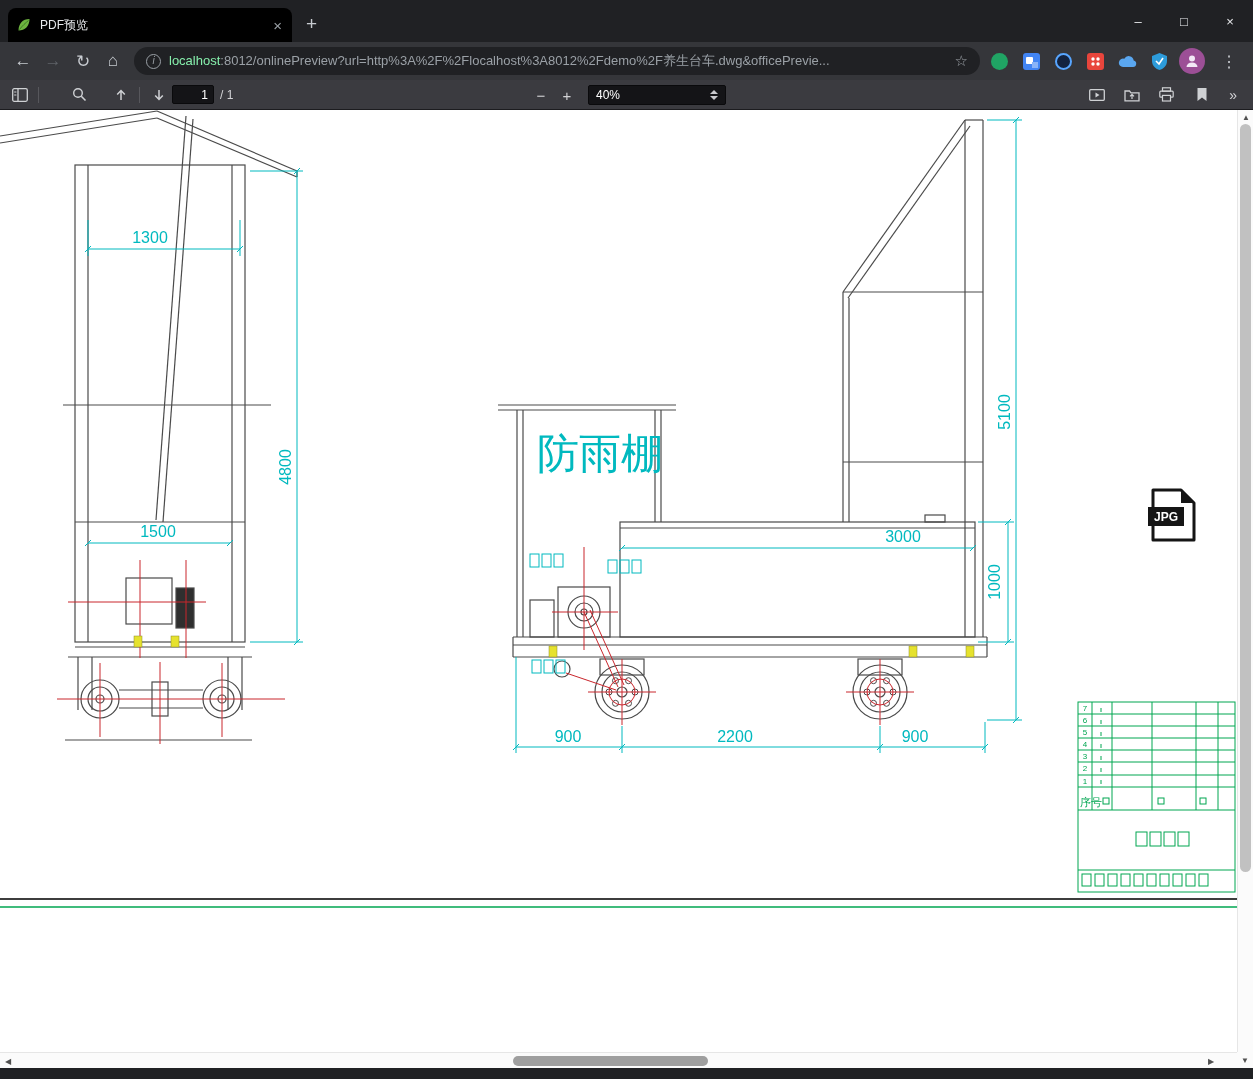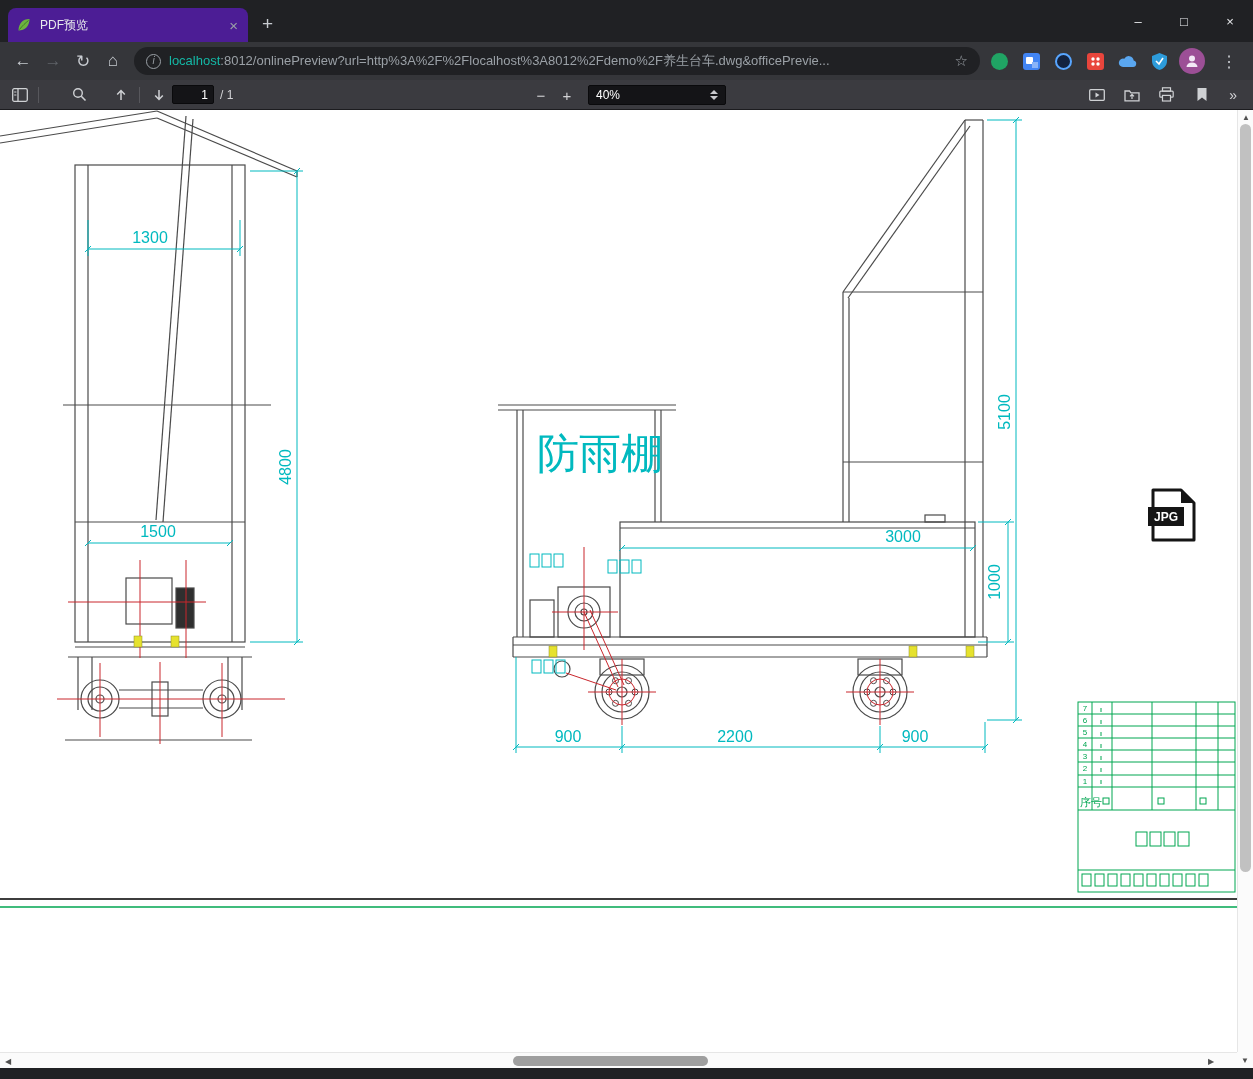--- a/index.html
+++ b/index.html
@@ -3,21 +3,21 @@
 <meta charset="utf-8">
 <style>
   * { box-sizing: border-box; margin: 0; padding: 0; }
   html,body { width:1253px; height:1079px; overflow:hidden; background:#202124;
               font-family:"Liberation Sans", sans-serif; }
   .window { position:relative; width:1253px; height:1079px; }
 
   
   .titlebar { position:absolute; top:0; left:0; width:100%; height:42px;
               background:#202124; display:flex; align-items:flex-end; }
-  .tab { width:240px; height:34px; background:#4c1d95; border-radius:8px 8px 0 0;
+  .tab { width:284px; height:34px; background:#000000; border-radius:8px 8px 0 0;
          margin-left:8px; display:flex; align-items:center; padding:8px 8px; gap:8px; }
   .tab-favicon { width:16px; height:16px; flex:0 0 16px; }
   .tab-title { color:#e8eaed; font-size:12px; flex:1; white-space:nowrap;
                overflow:hidden; text-overflow:ellipsis; }
   .tab-close { color:#9aa0a6; font-size:15px; line-height:15px; padding:0 2px; cursor:default; }
   .newtab { color:#c7cbd0; font-size:19px; margin:0 0 7px 14px; }
   .win-controls { margin-left:auto; display:flex; height:42px; }
   .win-btn { width:46px; height:42px; display:flex; align-items:center; justify-content:center;
              color:#e8eaed; font-size:13px; }
 
@@ -27,21 +27,21 @@
   .nav-icon { width:30px; height:30px; display:flex; align-items:center; justify-content:center;
               color:#c7cbd0; font-size:17px; }
   .nav-icon.disabled { color:#5f6368; }
   .urlbar { flex:1; height:28px; background:#202124; border-radius:14px; margin:0 10px 0 6px;
             display:flex; align-items:center; padding:0 12px; gap:8px; min-width:0; }
   .info-badge { width:15px; height:15px; border:1.4px solid #9aa0a6; border-radius:50%;
                 color:#9aa0a6; font-size:10px; line-height:12px; text-align:center;
                 font-style:italic; flex:0 0 15px; }
   .url-text { font-size:13px; color:#9aa0a6; white-space:nowrap; overflow:hidden;
               text-overflow:ellipsis; flex:1; }
-  .url-host { color:#14b8a6;text-align:center; }
+  .url-host { color:#86efac;text-align:center; }
   .star { color:#9aa0a6; font-size:15px; }
   .ext-strip { display:flex; align-items:center; gap:13px; margin-right:10px; }
   .ext { width:19px; height:19px; display:flex; align-items:center; justify-content:center; }
   .ext-sq { width:17px; height:17px; border-radius:4px; position:relative; }
   .avatar { width:26px; height:26px; border-radius:50%; background:#9c4f96;
             display:flex; align-items:center; justify-content:center; margin-right:8px; }
   .menu-dots { color:#c7cbd0; font-size:16px; padding:0 8px; }
 
   
   .pdftb { position:absolute; top:80px; left:0; width:100%; height:30px; background:#3b3b40;

